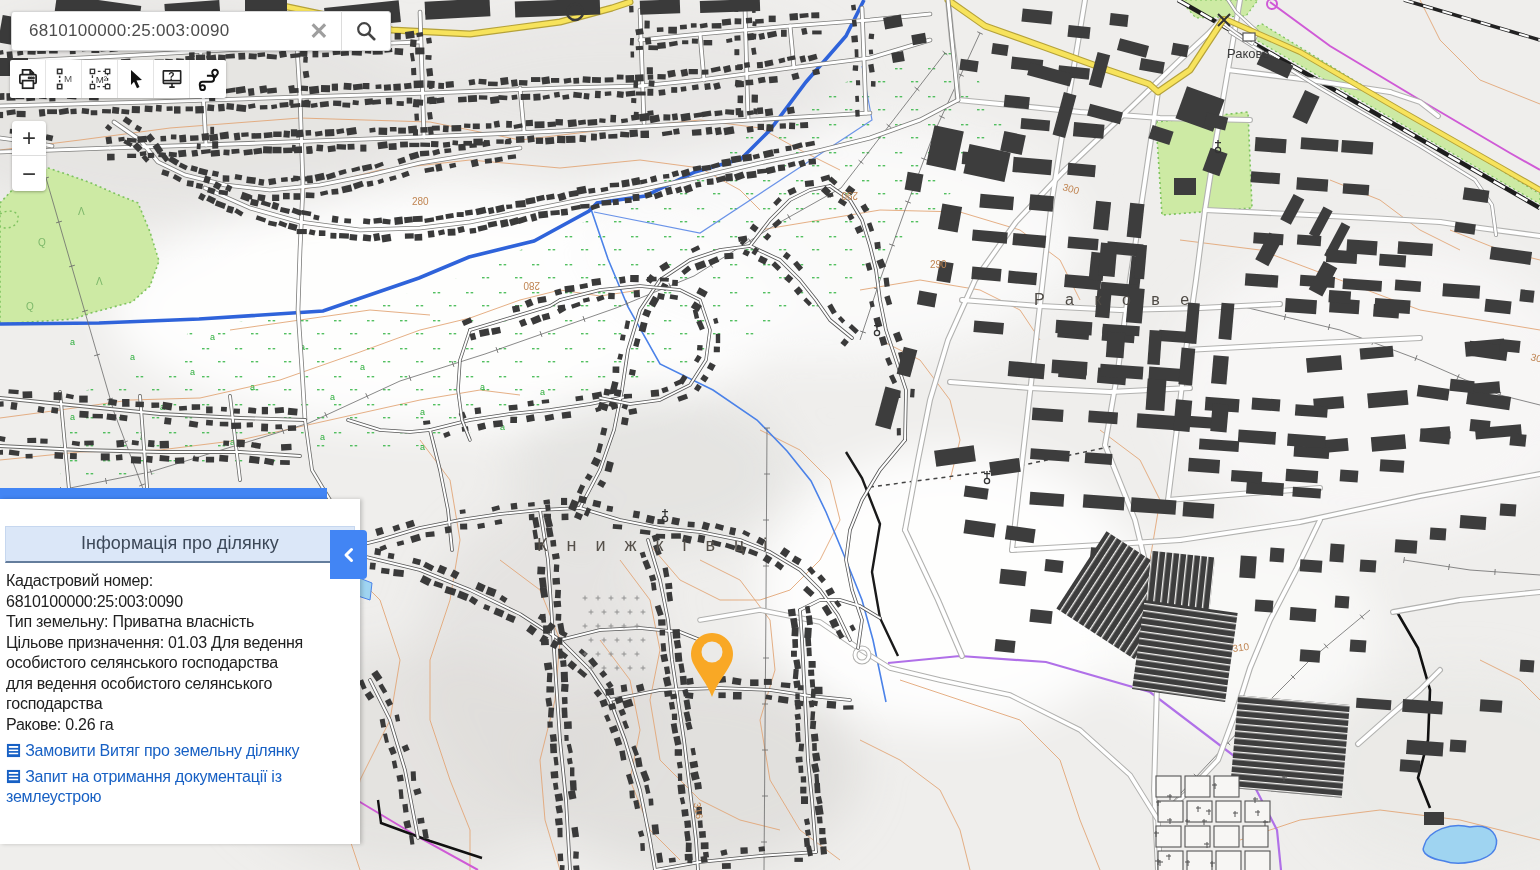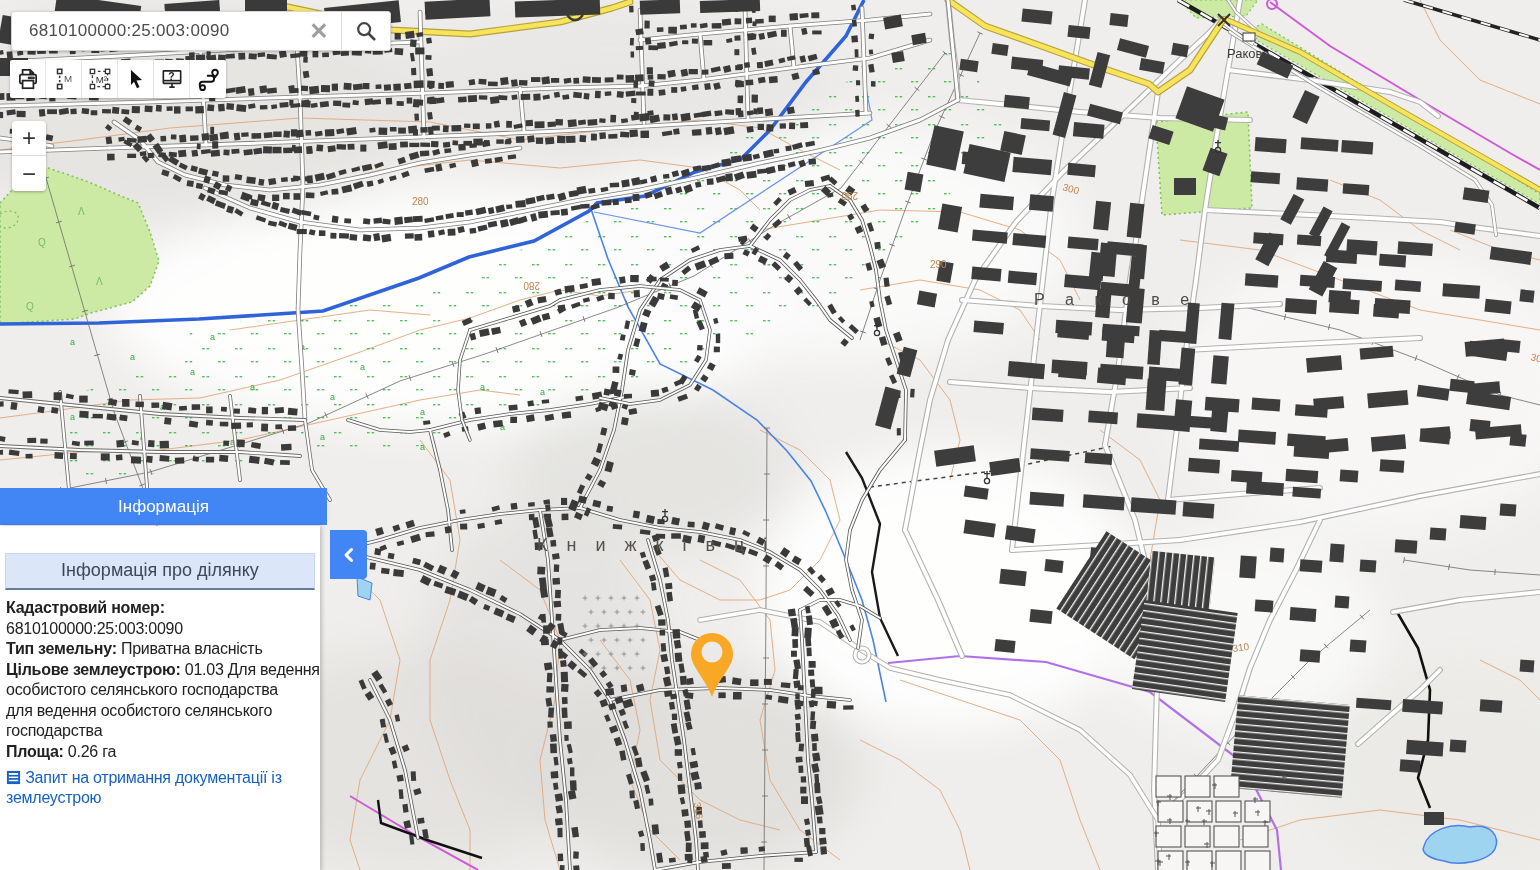--- a/index.html
+++ b/index.html
@@ -8,24 +8,24 @@
 .sbox .x{width:44px;text-align:center;color:#9e9e9e;font-size:23px;font-weight:bold}
 .sbox .sep{width:1px;height:40px;background:#dcdcdc}
 .sbox .mag{width:48px;display:flex;align-items:center;justify-content:center}
 .tbar{position:absolute;left:10px;top:60px;height:38px;background:#fff;border-radius:2px;box-shadow:0 1px 3px rgba(0,0,0,.3);display:flex}
 .tbar .c{width:36px;height:38px;display:flex;align-items:center;justify-content:center;border-right:1px solid #e4e4e4}
 .tbar .c:last-child{border-right:none}
 .zoomc{position:absolute;left:12px;top:121px;width:34px;background:#fff;border-radius:4px;box-shadow:0 1px 3px rgba(0,0,0,.3)}
 .zoomc div{height:35px;display:flex;align-items:center;justify-content:center;font-size:24px;color:#333;font-weight:500}
 .zoomc div:first-child{border-bottom:1px solid #ddd}
 .panel-h{position:absolute;left:0;top:488px;width:327px;height:37px;background:#4285f4;color:#ffffff;display:flex;align-items:center;justify-content:center;font-size:17px;font-weight:normal}
-.panel-b{position:absolute;left:0;top:526px;width:320px;height:345px;background:#fff;box-shadow:2px 0 4px rgba(0,0,0,.2);overflow:hidden}
+.panel-b{position:absolute;left:0;top:499px;width:360px;height:345px;background:#fff;box-shadow:2px 0 4px rgba(0,0,0,.2);overflow:hidden}
 .ptitle{margin:27px 5px 0 5px;background:#dbe7f8;border:1px solid #c6d7ef;border-bottom:2px solid #647d9c;text-align:center;font-size:18px;color:#3c4858;padding:6px 0 7px}
 .pbody{padding:8px 6px 0 6px;font-size:16px;color:#212121;line-height:20.5px;white-space:nowrap;letter-spacing:-0.25px}
-.pbody b{font-weight:bold}
+.pbody b{font-weight:normal}
 .plink{color:#1760c4;margin-top:6px;line-height:20px}
 .lic{display:inline-block;vertical-align:-2px}
 .cbtn{position:absolute;left:330px;top:530px;width:37px;height:49px;background:#4285f4;border-radius:0 4px 4px 0;display:flex;align-items:center;justify-content:center}
 </style></head><body>
 
 <svg id="map" width="1540" height="870" viewBox="0 0 1540 870">
 <defs>
 <filter id="soft" x="-40%" y="-40%" width="180%" height="180%">
         <feGaussianBlur stdDeviation="22"></feGaussianBlur>
       </filter>
@@ -2018,22 +2018,28 @@
     <div>−</div>
   </div>
 
 <div class="panel-h">Інформація</div>
 
 <div class="panel-b">
 <div class="ptitle">Інформація про ділянку</div>
 <div class="pbody">
 <b>Кадастровий номер:</b><br>6810100000:25:003:0090<br>
 <b>Тип земельну:</b> Приватна власність<br>
-<b>Цільове землеустрою:</b> 01.03 Для ведення<br>особистого селянського господарства<br>для ведення особистого селянського<br>господарства<br>
-<b>Площа:</b> 0.26 га
+<b>Цільове призначення:</b> 01.03 Для ведення<br>особистого селянського господарства<br>для ведення особистого селянського<br>господарства<br>
+<b>Ракове:</b> 0.26 га
+<div class="plink"><svg class="lic" width="15" height="15" viewBox="0 0 16 16">
+          <rect x="1" y="1" width="14" height="14" fill="#1760c4"></rect>
+          <rect x="3" y="3.2" width="10" height="2" fill="#fff"></rect>
+          <rect x="3" y="7" width="10" height="1.6" fill="#fff"></rect>
+          <rect x="3" y="10.4" width="10" height="1.6" fill="#fff"></rect>
+        </svg> Замовити Витяг про земельну ділянку</div>
 <div class="plink"><svg class="lic" width="15" height="15" viewBox="0 0 16 16">
           <rect x="1" y="1" width="14" height="14" fill="#1760c4"></rect>
           <rect x="3" y="3.2" width="10" height="2" fill="#fff"></rect>
           <rect x="3" y="7" width="10" height="1.6" fill="#fff"></rect>
           <rect x="3" y="10.4" width="10" height="1.6" fill="#fff"></rect>
         </svg> Запит на отримання документації із<br>землеустрою</div>
 </div>
 </div>
 
 <div class="cbtn">

